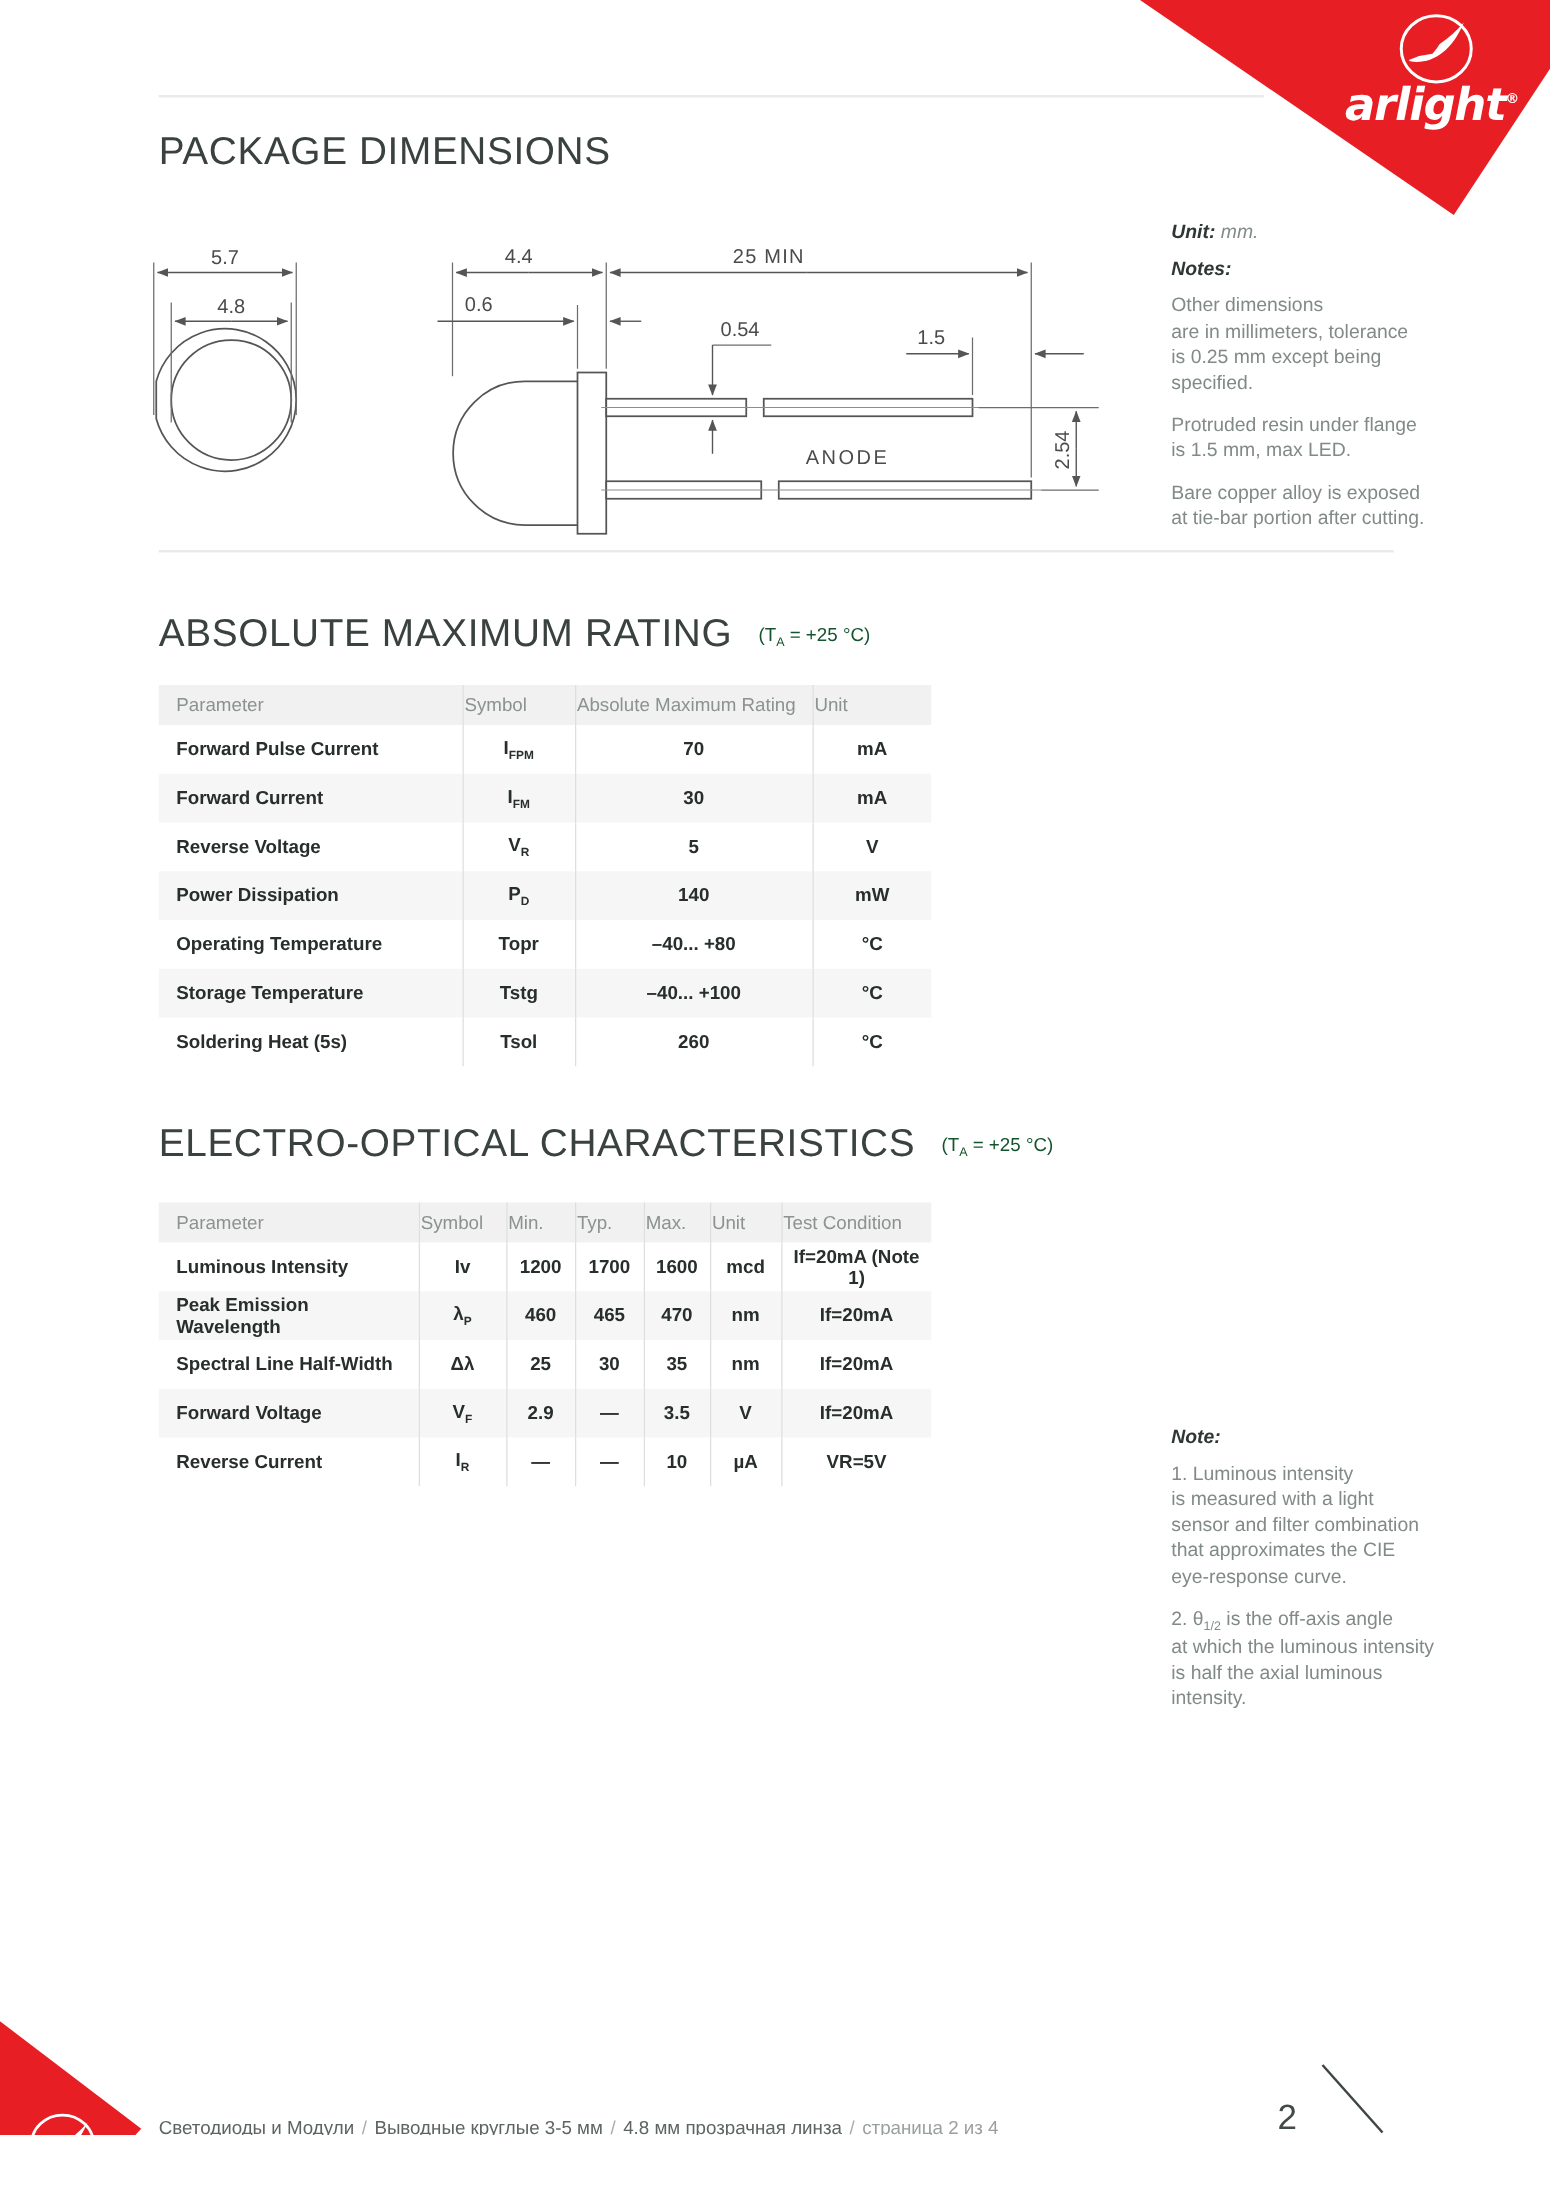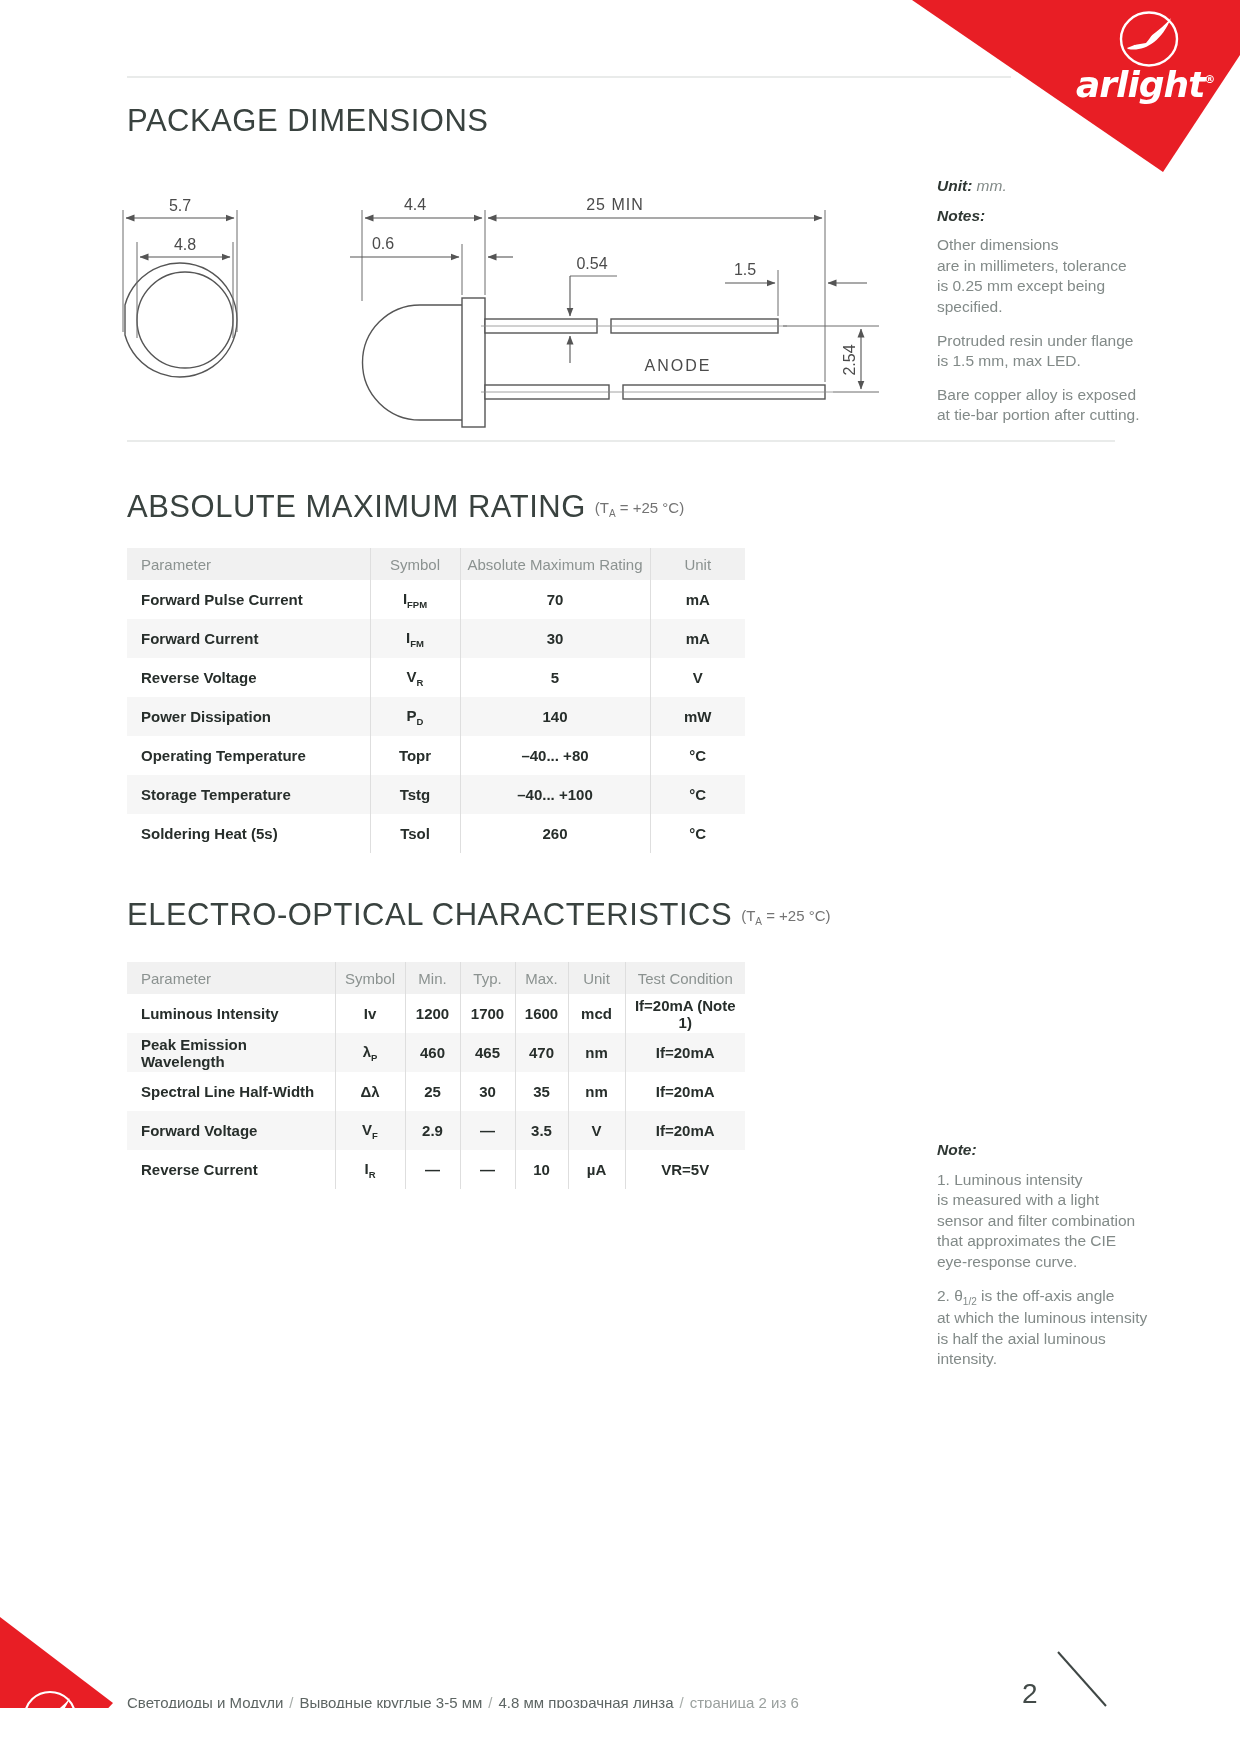--- a/index.html
+++ b/index.html
@@ -5,38 +5,38 @@
   html,body{margin:0;padding:0;background:#ffffff;}
   .page{position:relative;width:1240px;height:1708px;background:#fff;overflow:hidden;
         font-family:"Liberation Sans",sans-serif;color:#39423f;}
   .rule{position:absolute;border-top:2px solid #e9ebea;height:0;}
   .rule-top{left:127px;top:76px;width:884px;}
   .rule-mid{left:127px;top:440px;width:988px;}
   h1,h2{position:absolute;margin:0;font-weight:400;font-size:31px;letter-spacing:.5px;color:#39423f;}
   .h-pkg{left:127px;top:103px;}
   .h-amr{left:127px;top:489px;}
   .h-eoc{left:127px;top:897px;}
-  .cond{font-size:15px;color:#737373;letter-spacing:0;margin-left:9px;vertical-align:4px;}
+  .cond{font-size:15px;color:#14532d;letter-spacing:0;margin-left:21px;vertical-align:4px;}
   .cond sub{font-size:10px;}
   
   .drawing{position:absolute;left:115px;top:170px;}
   .drawing text{font-family:"Liberation Sans",sans-serif;font-size:16px;fill:#4b4b4b;}
   
   .aside{position:absolute;left:937px;width:300px;font-size:15.5px;line-height:1.33;color:#828a88;}
   .aside-1{top:176px;}
   .aside-2{top:1140px;}
   .aside .lbl{color:#2f3733;font-weight:bold;}
   .aside p{margin:0 0 13px 0;white-space:pre-line;}
   .aside .head{margin-bottom:9px;font-style:italic;}
   .aside sub{font-size:10px;}
   
   table{position:absolute;border-collapse:collapse;table-layout:fixed;width:618px;font-size:15px;}
   .t-amr{left:127px;top:548px;}
   .t-eoc{left:127px;top:962px;}
-  thead th{height:30px;background:#f1f1f1;color:#8b9290;font-weight:400;text-align:center;}
+  thead th{height:30px;background:#f1f1f1;color:#8b9290;font-weight:400;text-align:left;}
   tbody td{height:37px;text-align:center;color:#272e2b;font-weight:bold;}
   tbody tr:nth-child(even){background:#f6f6f6;}
   th:first-child,td:first-child{text-align:left;padding-left:14px;}
   th+th,td+td{border-left:1px solid #dedede;}
   td sub,th sub{font-size:9.5px;}
   
   .breadcrumb{position:absolute;left:127px;top:1694px;font-size:15px;color:#5d6563;}
   .breadcrumb .sep{color:#a7adaa;margin:0 6px;}
   .breadcrumb .muted{color:#9aa09e;}
   .pageno{position:absolute;left:1022px;top:1678px;font-size:28px;color:#434b49;}
@@ -298,21 +298,21 @@
   <svg class="corner corner-bl" width="120" height="140">
     <polygon points="0,3 113,89 65,140 0,140" fill="#e81e25"></polygon>
     <g transform="translate(24,76)">
       <ellipse cx="26" cy="26" rx="25" ry="24" fill="none" stroke="#ffffff" stroke-width="2.2"></ellipse>
       <path d="M 8 35 C 21 38 37 30 46 8 C 36 20 22 29 7 34 Z" fill="#ffffff"></path>
       <path d="M 24 30 C 29 24 32 19 34 13 C 27 20 20 26 15 31 Z" fill="#e81e25"></path>
     </g>
   </svg>
 
   <div class="breadcrumb">
-    <span>Светодиоды и Модули</span><span class="sep">/</span><span>Выводные круглые 3-5 мм</span><span class="sep">/</span><span>4.8 мм прозрачная линза</span><span class="sep">/</span><span class="muted">страница 2 из 6</span>
+    <span>Светодиоды и Модули</span><span class="sep">/</span><span>Выводные круглые 3-5 мм</span><span class="sep">/</span><span>4.8 мм прозрачная линза</span><span class="sep">/</span><span class="muted">страница 2 из 4</span>
   </div>
 
   <div class="pageno">2</div>
   <svg class="diag" width="62" height="66">
     <line x1="6" y1="6" x2="54" y2="60" stroke="#3f4745" stroke-width="2"></line>
   </svg>
 
 </div>
 
 </body></html>

